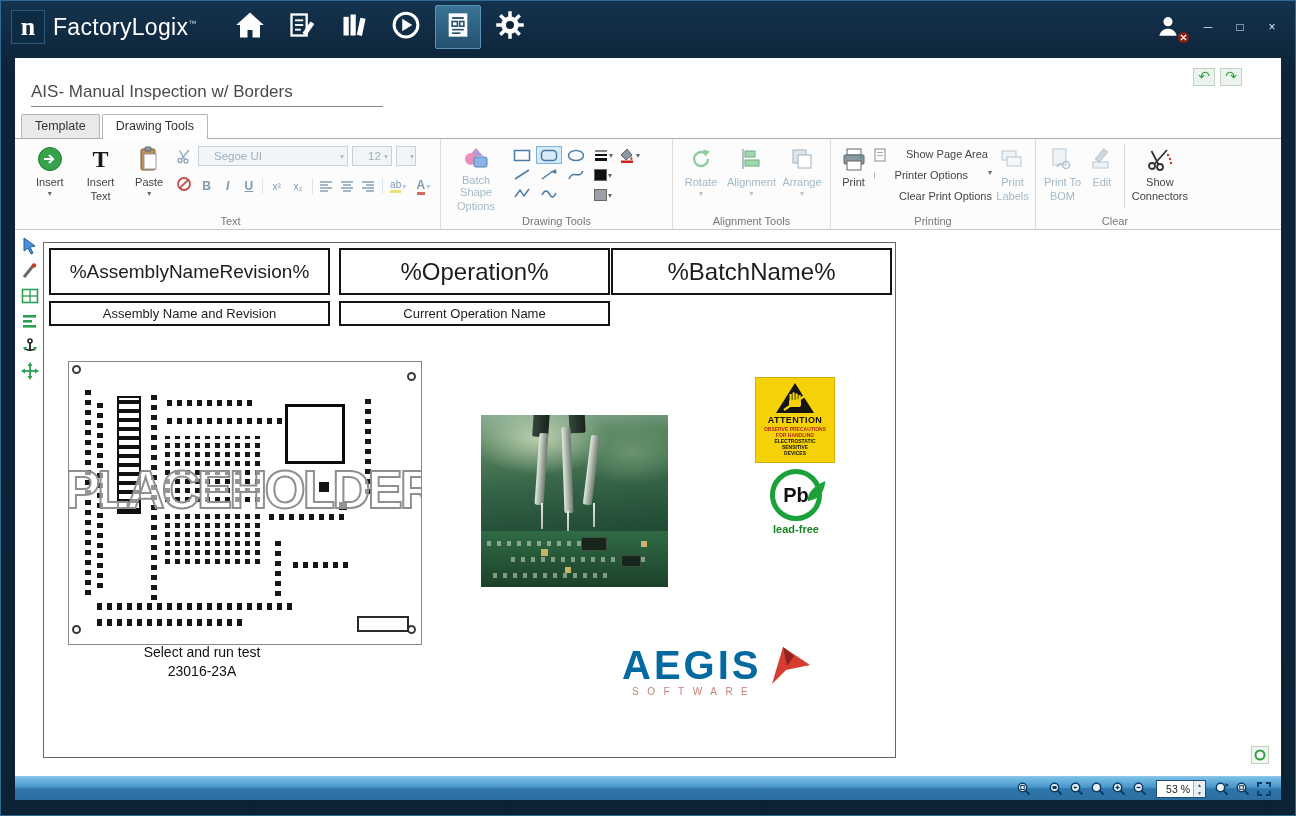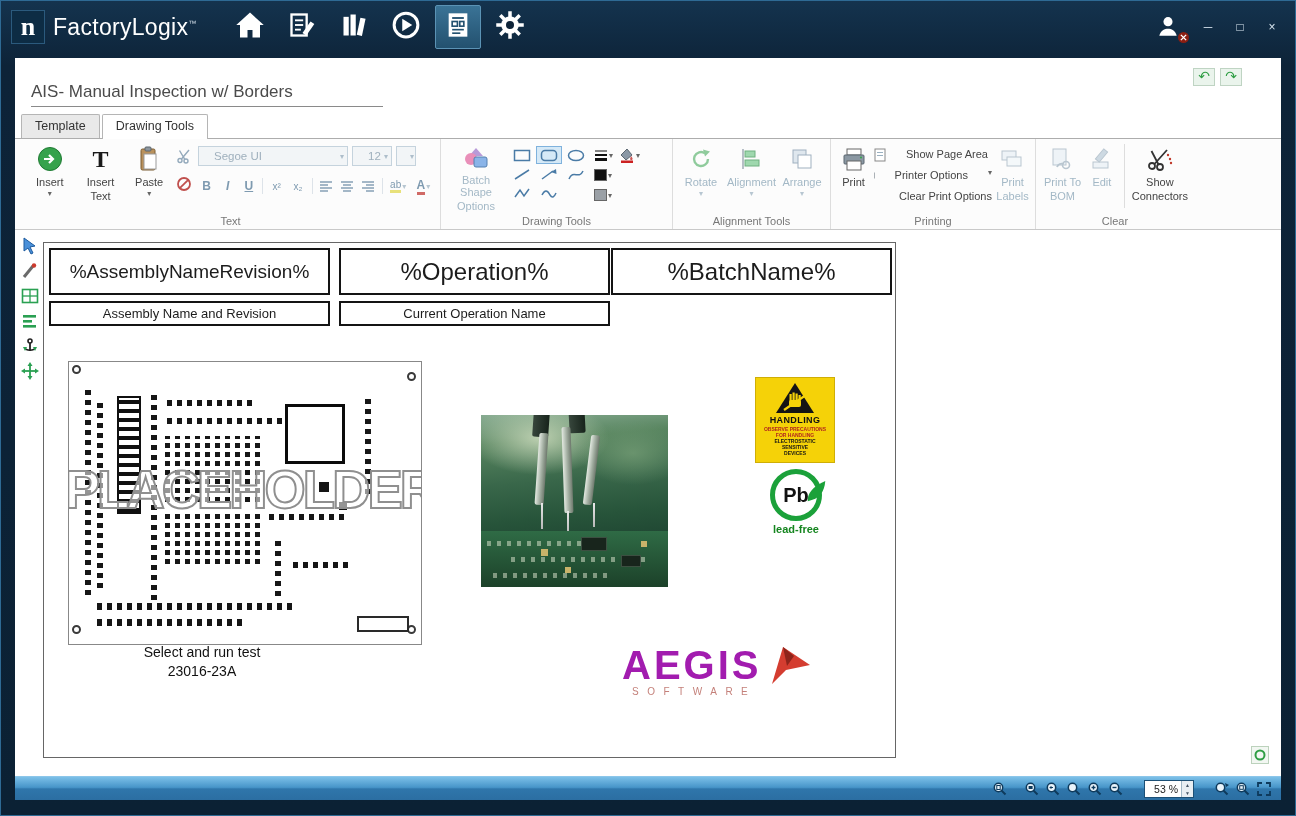--- a/index.html
+++ b/index.html
@@ -110,32 +110,32 @@
 
   
   .leadfree{position:absolute;left:712px;top:226px;width:80px;display:flex;flex-direction:column;align-items:center}
   .pb-circle{position:relative;width:52px;height:52px;border:5px solid #1ba13a;border-radius:50%;display:flex;align-items:center;justify-content:center;font-weight:bold;font-size:20px;color:#111;background:#fff}
   .leaf{position:absolute;right:-13px;top:8px;transform:rotate(-18deg)}
   .lf-label{font-size:11px;font-weight:bold;color:#15851f;margin-top:2px}
 
   
   .aegis{position:absolute;left:578px;top:402px;display:flex;flex-direction:column}
   .aegis-row{display:flex;align-items:flex-start;gap:8px}
-  .aegis-name{font-size:40px;font-weight:bold;color:#a21caf;letter-spacing:3px;line-height:40px}
+  .aegis-name{font-size:40px;font-weight:bold;color:#0369a1;letter-spacing:3px;line-height:40px}
   .aegis-sub{font-size:10px;letter-spacing:8.5px;color:#c4807a;margin-top:1px;padding-left:10px}
 
   
   .corner-btn{position:absolute;right:12px;bottom:12px;width:18px;height:18px;background:#f2f7f2;border:1px solid #bcd2bc;display:flex;align-items:center;justify-content:center}
 
   
   .statusbar{height:24px;flex:0 0 auto;background:linear-gradient(180deg,#7cc0e8 0%,#4795c9 45%,#2f76ab 52%,#2b6ea2 100%);border-top:1px solid #8cc6ea;display:flex;align-items:center;padding:0 8px;gap:3px}
   .sb-spacer{flex:1}
   .sb-btn{width:18px;height:18px;display:flex;align-items:center;justify-content:center}
   .sb-gap{width:8px}
-  .zoom-box{display:flex;align-items:center;background:#fff;border:1px solid #1c4f75;height:18px;margin:0 16px}
+  .zoom-box{display:flex;align-items:center;background:#fff;border:1px solid #1c4f75;height:18px;margin:0 4px}
   .zoom-input{width:36px;height:15px;border:none;outline:none;font-size:10.5px;text-align:right;padding-right:3px;font-family:"Liberation Sans",sans-serif;color:#222}
   .zoom-spin{display:flex;flex-direction:column;width:12px;border-left:1px solid #9fb6c6;height:16px}
   .zoom-spin .sp{font-size:5px;line-height:8px;text-align:center;color:#456;background:#e8eef3}
 </style>
 </head>
 <body>
 
 <div class="window">
 
   <div class="titlebar">
@@ -682,21 +682,21 @@
               <polygon points="20,1 39,31 1,31" fill="#141414"></polygon>
               <g fill="#f5d208">
                 <rect x="14" y="18" width="12" height="7" rx="2"></rect>
                 <rect x="14.5" y="12" width="2.2" height="8"></rect>
                 <rect x="17.5" y="10.5" width="2.2" height="9"></rect>
                 <rect x="20.5" y="11.5" width="2.2" height="8.5"></rect>
                 <rect x="23.5" y="13" width="2.2" height="7"></rect>
               </g>
               <line x1="9" y1="28" x2="31" y2="13" stroke="#f5d208" stroke-width="2.2"></line>
             </svg>
-          <div class="esd-title">HANDLING</div>
+          <div class="esd-title">ATTENTION</div>
           <div class="esd-lines">
             <span class="red">OBSERVE PRECAUTIONS</span>
             <span class="red">FOR HANDLING</span>
             <span class="blk">ELECTROSTATIC</span>
             <span class="blk">SENSITIVE</span>
             <span class="blk">DEVICES</span>
           </div>
         </div>
 
         <div class="leadfree">

